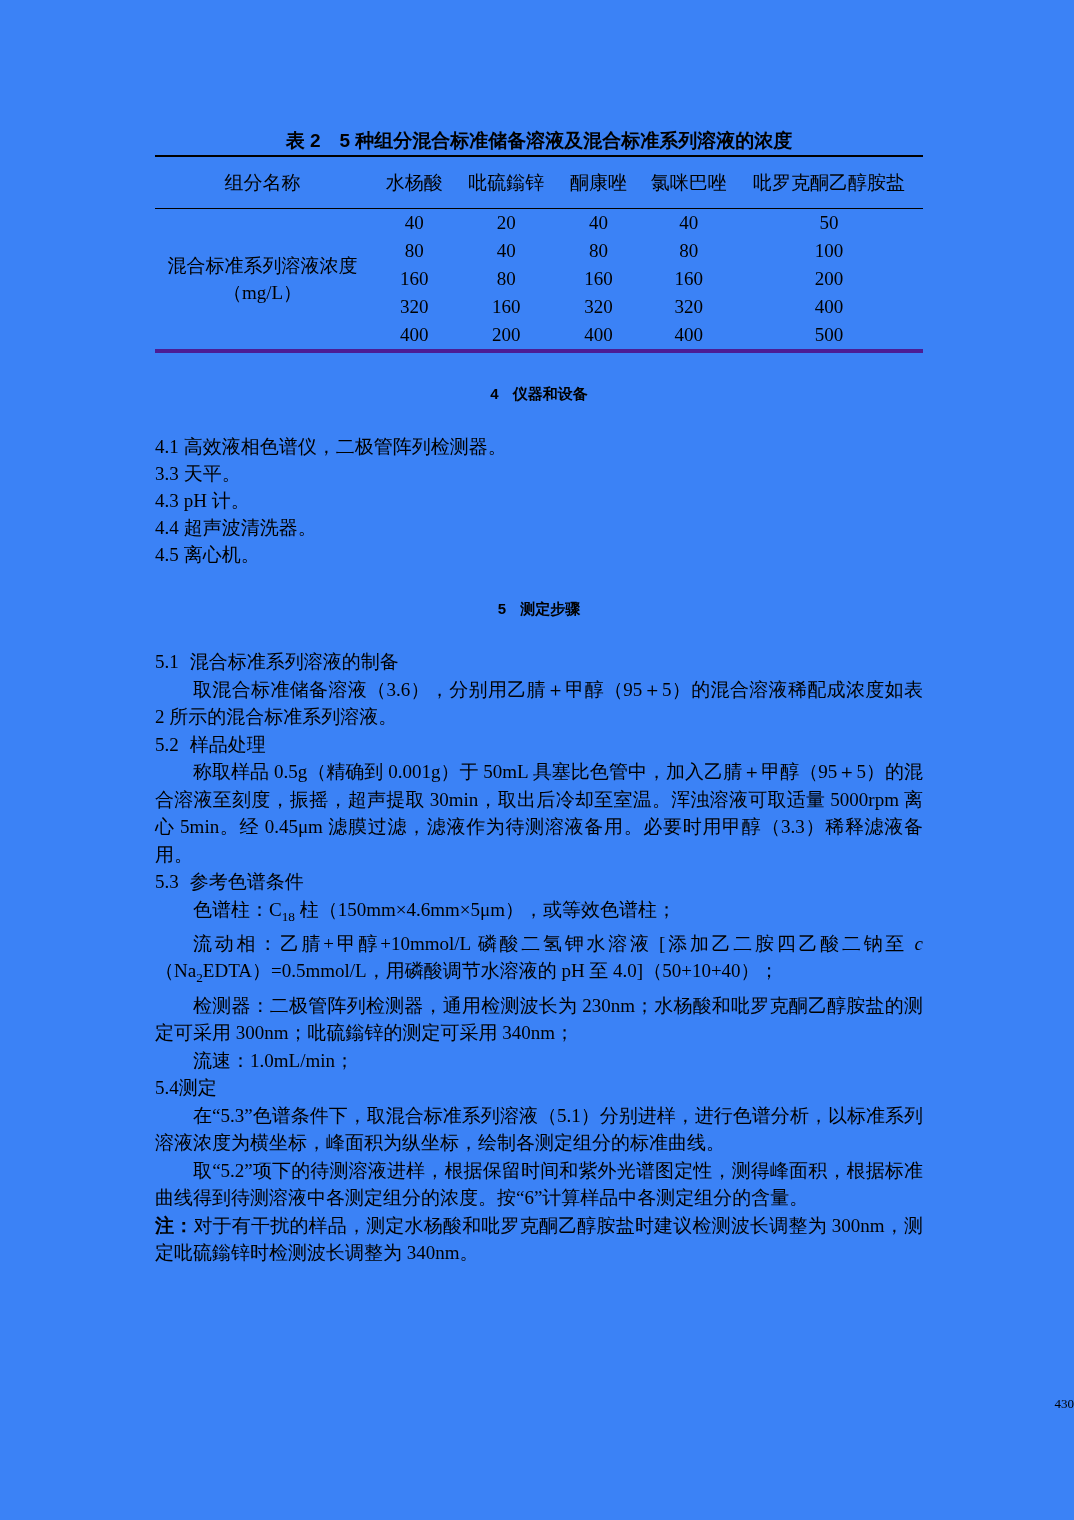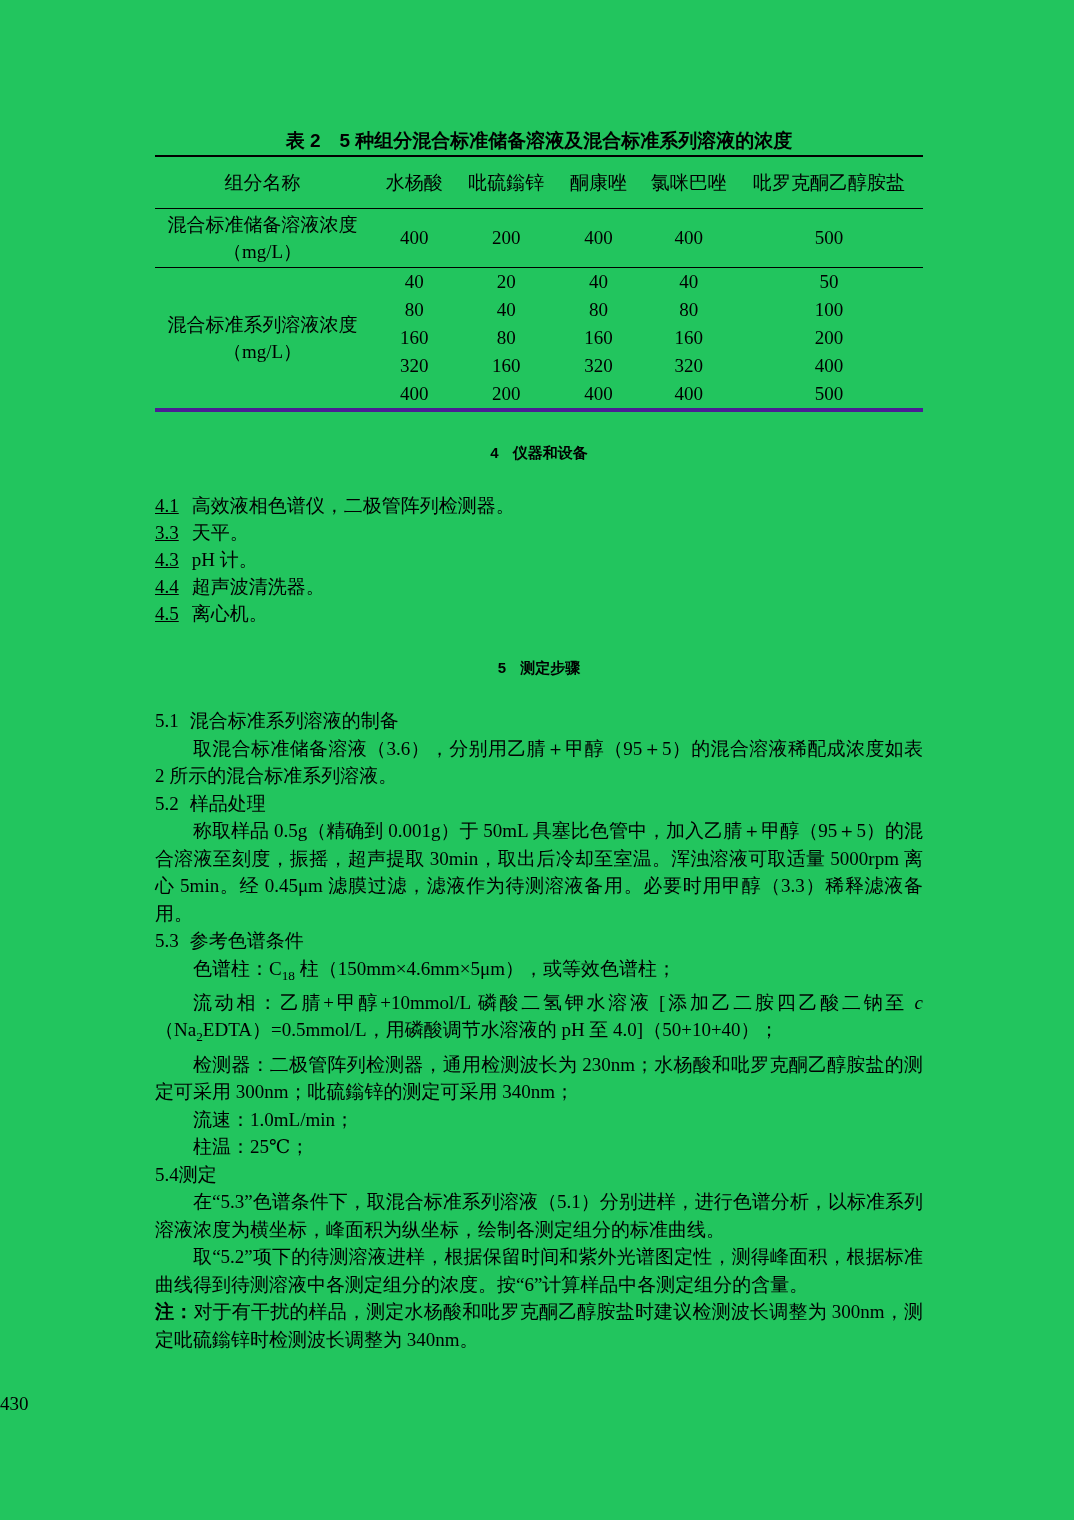--- a/index.html
+++ b/index.html
@@ -1,18 +1,18 @@
 <!DOCTYPE html>
 <html><head>
 <meta charset="utf-8">
 <style>
   html,body{margin:0;padding:0;background:#e8e8e8;}
   .page{
     position:relative;width:1074px;height:1520px;margin:0 auto;
-    background:#22c55e;color:#000;
+    background:#3b82f6;color:#000;
     font-family:"Liberation Serif","DejaVu Serif",serif;
     overflow:hidden;
   }
   .content{position:absolute;left:155px;top:130px;width:768px;}
 
   
   .tbl-title{
     font-family:"Liberation Sans","DejaVu Sans",sans-serif;
     font-weight:bold;font-size:19px;line-height:22px;
     text-align:center;margin:0 0 3px 0;
@@ -32,38 +32,38 @@
   .series-row td{height:140px;}
   .series-val{line-height:28px;}
 
   
   .sec-h{
     font-family:"Liberation Sans","DejaVu Sans",sans-serif;
     font-weight:bold;font-size:15px;line-height:26px;margin:28px 0 26px 0;text-align:center;
   }
   .sec-h .h-num{margin-right:14px;}
   .equip-row{font-size:19px;line-height:27px;}
-  .equip-row .i-num{margin-right:13px;text-decoration:underline;}
+  .equip-row .i-num{margin-right:5px;}
 
   .sec5{font-size:19px;line-height:27.5px;}
   .sub-h{margin:0;}
   .sub-h .i-num{margin-right:11px;}
   .sub-h .i-num-tight{}
   p.para{margin:0;text-indent:2em;text-align:justify;}
   p.flush{margin:0;text-align:justify;}
   .note-label{
     font-family:"Liberation Sans","DejaVu Sans",sans-serif;
     font-weight:bold;
   }
   i.var{font-style:italic;}
   sub{font-size:0.7em;}
 
   .page-num{
     position:absolute;top:1394px;left:0;width:100%;
-    text-align:left;font-size:19px;line-height:20px;
+    text-align:right;font-size:13px;line-height:20px;
   }
 </style>
 </head>
 <body>
 
 <div class="page">
   <div class="content">
 
     <div class="tbl-title">表 2　5 种组分混合标准储备溶液及混合标准系列溶液的浓度</div>
 
@@ -80,31 +80,20 @@
         <tr>
           <th>组分名称</th>
           <th>水杨酸</th>
           <th>吡硫鎓锌</th>
           <th>酮康唑</th>
           <th>氯咪巴唑</th>
           <th>吡罗克酮乙醇胺盐</th>
         </tr>
       </thead>
       <tbody>
-        <tr class="stock-row">
-          <td>
-            <div class="lbl-line">混合标准储备溶液浓度</div>
-            <div class="lbl-line">（mg/L）</div>
-          </td>
-          <td>400</td>
-          <td>200</td>
-          <td>400</td>
-          <td>400</td>
-          <td>500</td>
-        </tr>
         <tr class="series-row">
           <td>
             <div class="lbl-line">混合标准系列溶液浓度</div>
             <div class="lbl-line">（mg/L）</div>
           </td>
           <td>
             <div class="series-val">40</div>
             <div class="series-val">80</div>
             <div class="series-val">160</div>
             <div class="series-val">320</div>
@@ -180,21 +169,20 @@
       </p>
       <p class="para">称取样品 0.5g（精确到 0.001g）于 50mL 具塞比色管中，加入乙腈＋甲醇（95＋5）的混合溶液至刻度，振摇，超声提取 30min，取出后冷却至室温。浑浊溶液可取适量 5000rpm 离心 5min。经 0.45μm 滤膜过滤，滤液作为待测溶液备用。必要时用甲醇（3.3）稀释滤液备用。</p>
 
       <p class="flush sub-h">
         <span class="i-num">5.3</span><span>参考色谱条件</span>
       </p>
       <p class="para"><span>色谱柱：C</span><sub>18</sub><span> 柱（150mm×4.6mm×5μm），或等效色谱柱；</span></p>
       <p class="para"><span>流动相：乙腈+甲醇+10mmol/L 磷酸二氢钾水溶液 [添加乙二胺四乙酸二钠至 </span><i class="var">c</i><span>（Na</span><sub>2</sub><span>EDTA）=0.5mmol/L，用磷酸调节水溶液的 pH 至 4.0]（50+10+40）；</span></p>
       <p class="para">检测器：二极管阵列检测器，通用检测波长为 230nm；水杨酸和吡罗克酮乙醇胺盐的测定可采用 300nm；吡硫鎓锌的测定可采用 340nm；</p>
       <p class="para">流速：1.0mL/min；</p>
-      <p class="para">柱温：25℃；</p>
 
       <p class="flush sub-h">
         <span class="i-num-tight">5.4</span><span>测定</span>
       </p>
       <p class="para">在“5.3”色谱条件下，取混合标准系列溶液（5.1）分别进样，进行色谱分析，以标准系列溶液浓度为横坐标，峰面积为纵坐标，绘制各测定组分的标准曲线。</p>
       <p class="para">取“5.2”项下的待测溶液进样，根据保留时间和紫外光谱图定性，测得峰面积，根据标准曲线得到待测溶液中各测定组分的浓度。按“6”计算样品中各测定组分的含量。</p>
 
       <p class="flush"><span class="note-label">注：</span><span>对于有干扰的样品，测定水杨酸和吡罗克酮乙醇胺盐时建议检测波长调整为 300nm，测定吡硫鎓锌时检测波长调整为 340nm。</span></p>
 
     </div>

